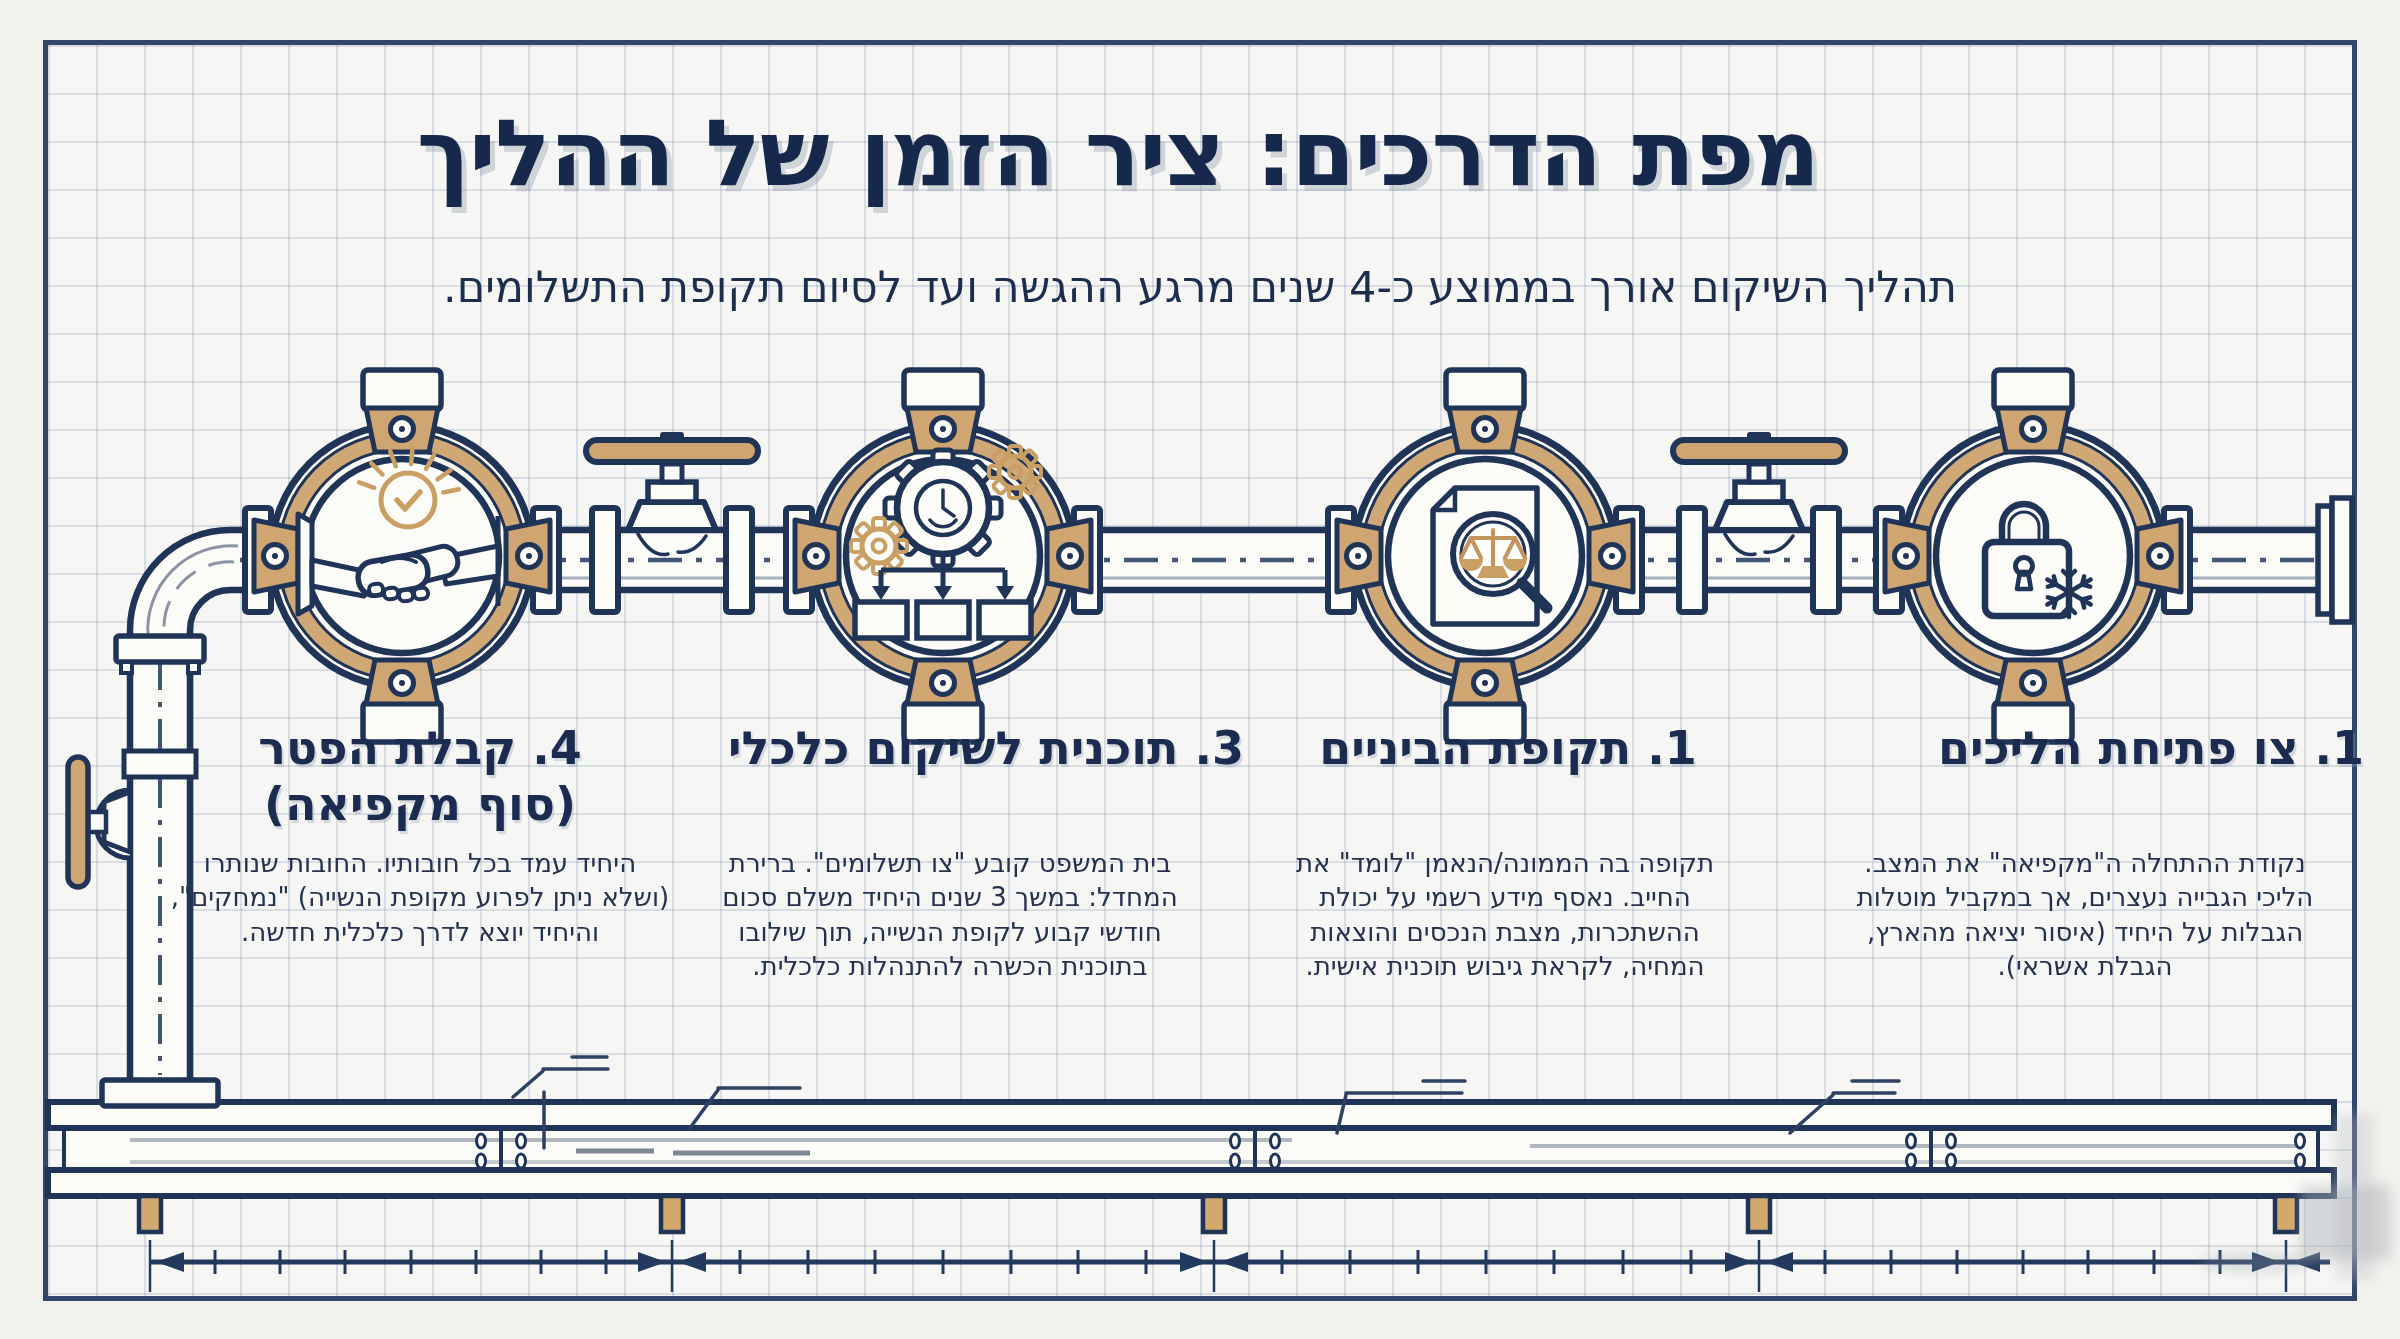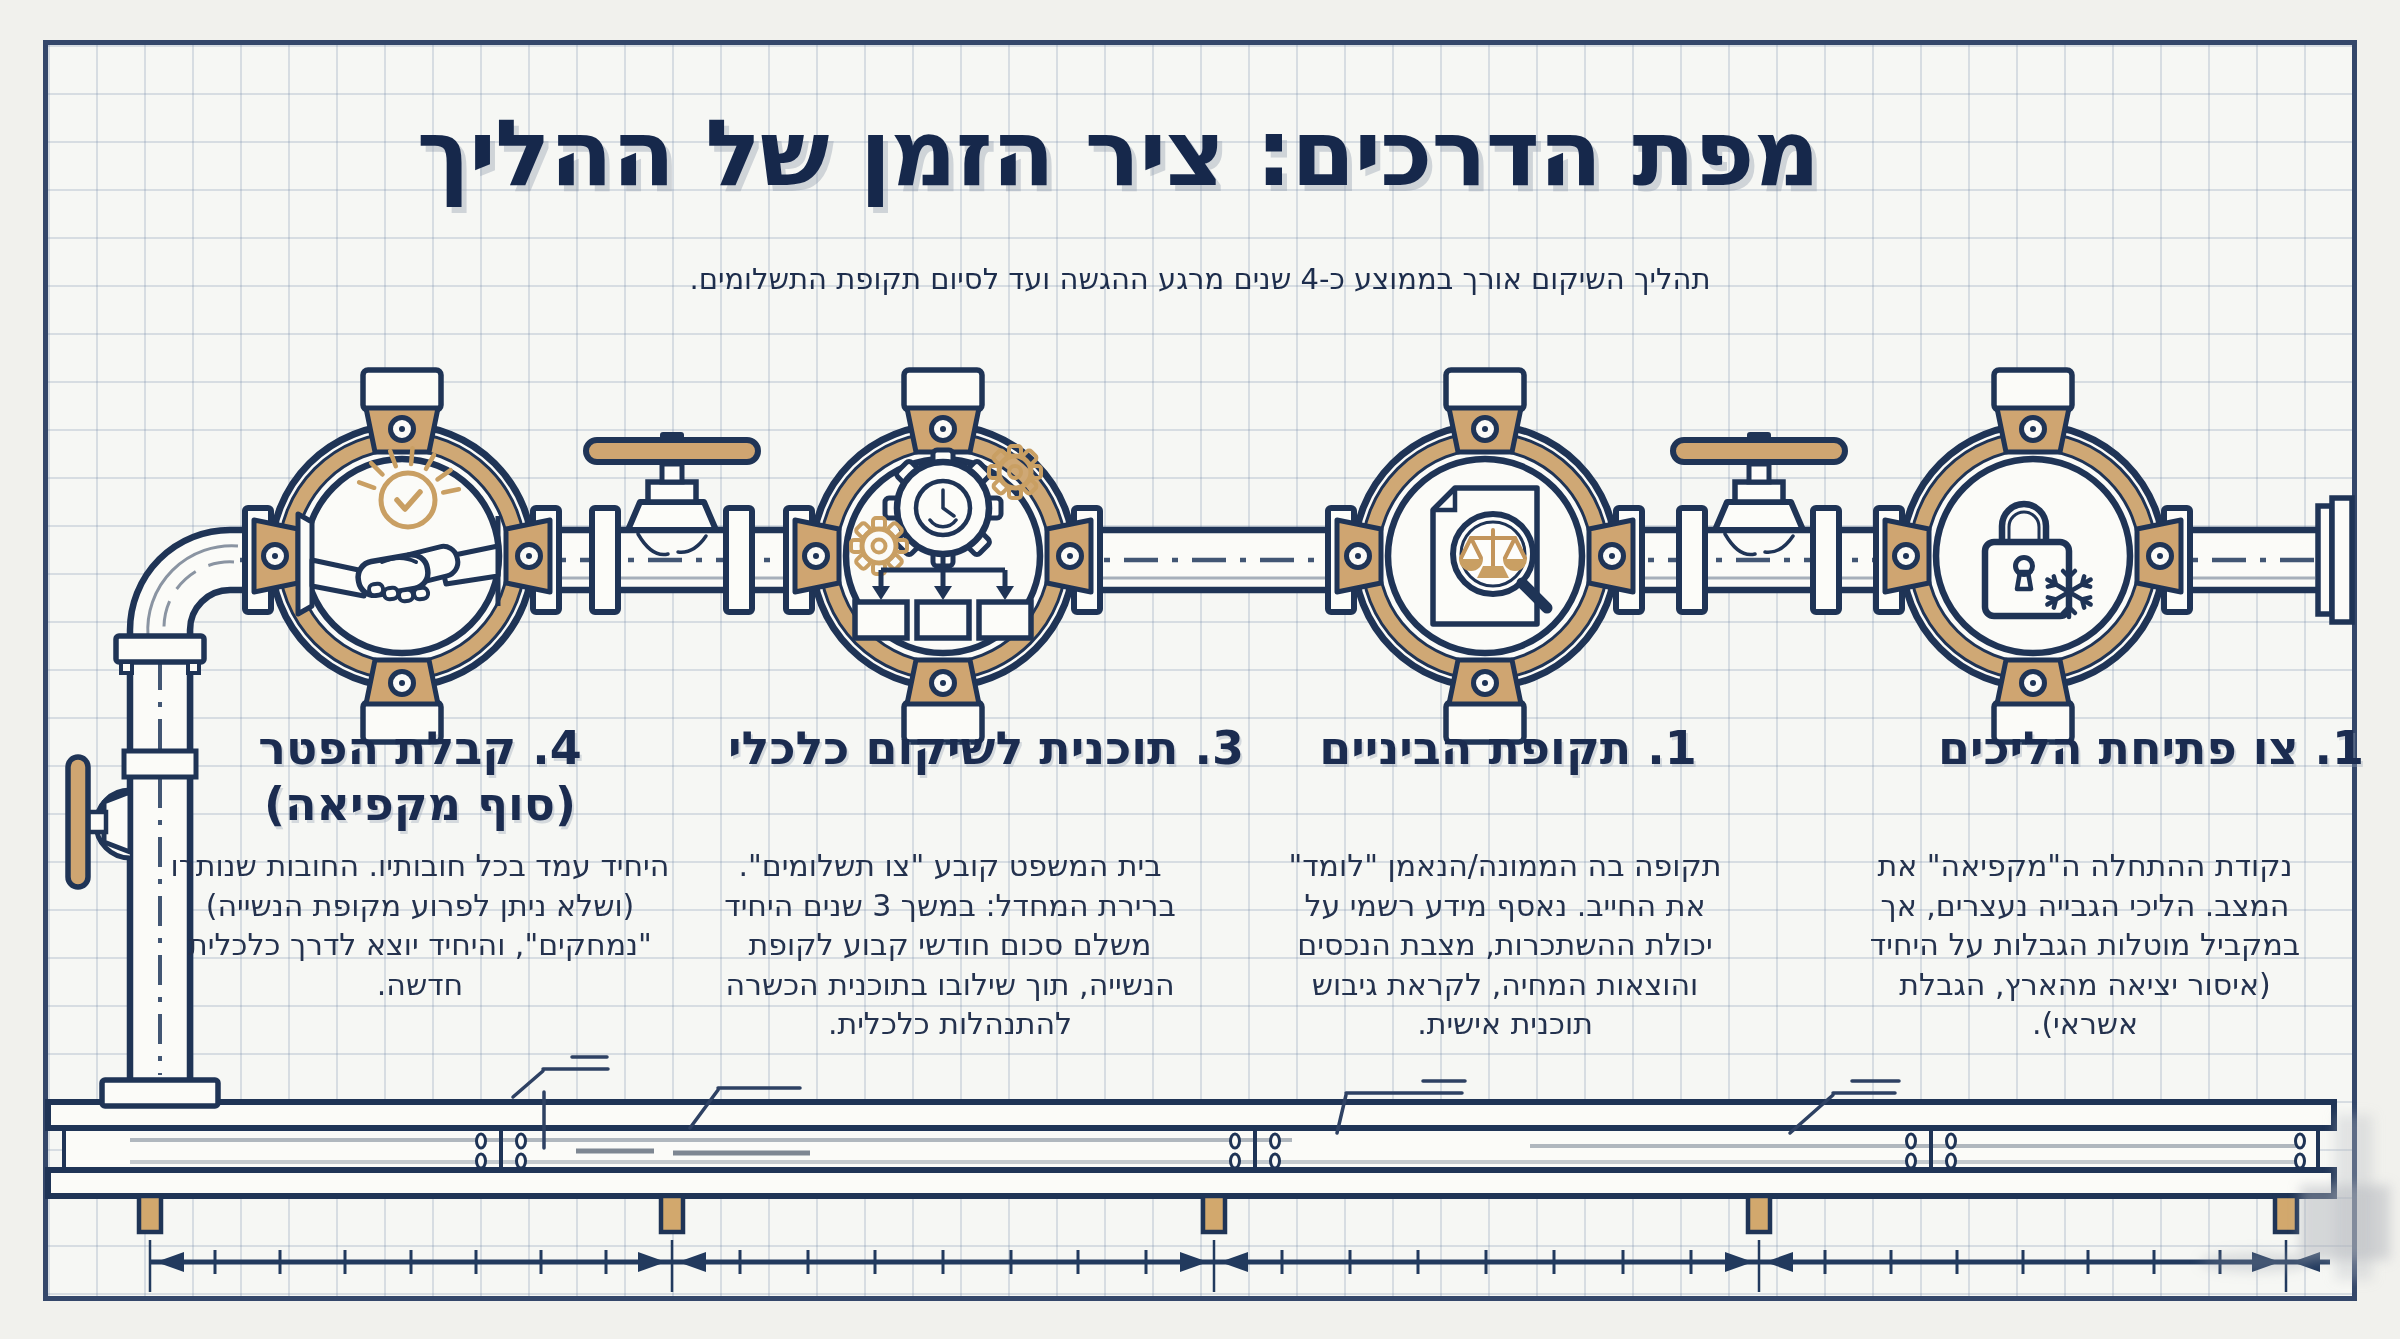--- a/index.html
+++ b/index.html
@@ -17,31 +17,31 @@
       #f6f7f4;
   }
   .layer{position:absolute;left:0;top:0;width:2400px;height:1339px;}
   .title{
     position:absolute;left:0;top:100px;width:2236px;text-align:center;
     font-size:92px;font-weight:800;color:#16284b;letter-spacing:-1px;
     text-shadow:5px 6px 0 rgba(145,155,170,.38);
   }
   .subtitle{
     position:absolute;left:0;top:262px;width:2400px;text-align:center;
-    font-size:29px;font-weight:400;color:#1d2d4c;
+    font-size:43px;font-weight:400;color:#1d2d4c;
   }
   .stage-heading{
     position:absolute;top:720px;text-align:center;
     font-size:46px;font-weight:800;color:#1b2c50;line-height:1.22;
     text-shadow:2px 3px 0 rgba(150,160,178,.35);
   }
   .stage-heading span{display:block;}
   .stage-body{
     position:absolute;top:846px;text-align:center;
-    font-size:30px;font-weight:400;color:#24324e;line-height:1.32;
+    font-size:26px;font-weight:400;color:#24324e;line-height:1.32;
   }
 </style>
 </head>
 <body>
 
 <div class="board"></div>
 
 <svg class="layer" viewBox="0 0 2400 1339">
   <defs>
     <filter id="blurf" x="-50%" y="-50%" width="200%" height="200%">

